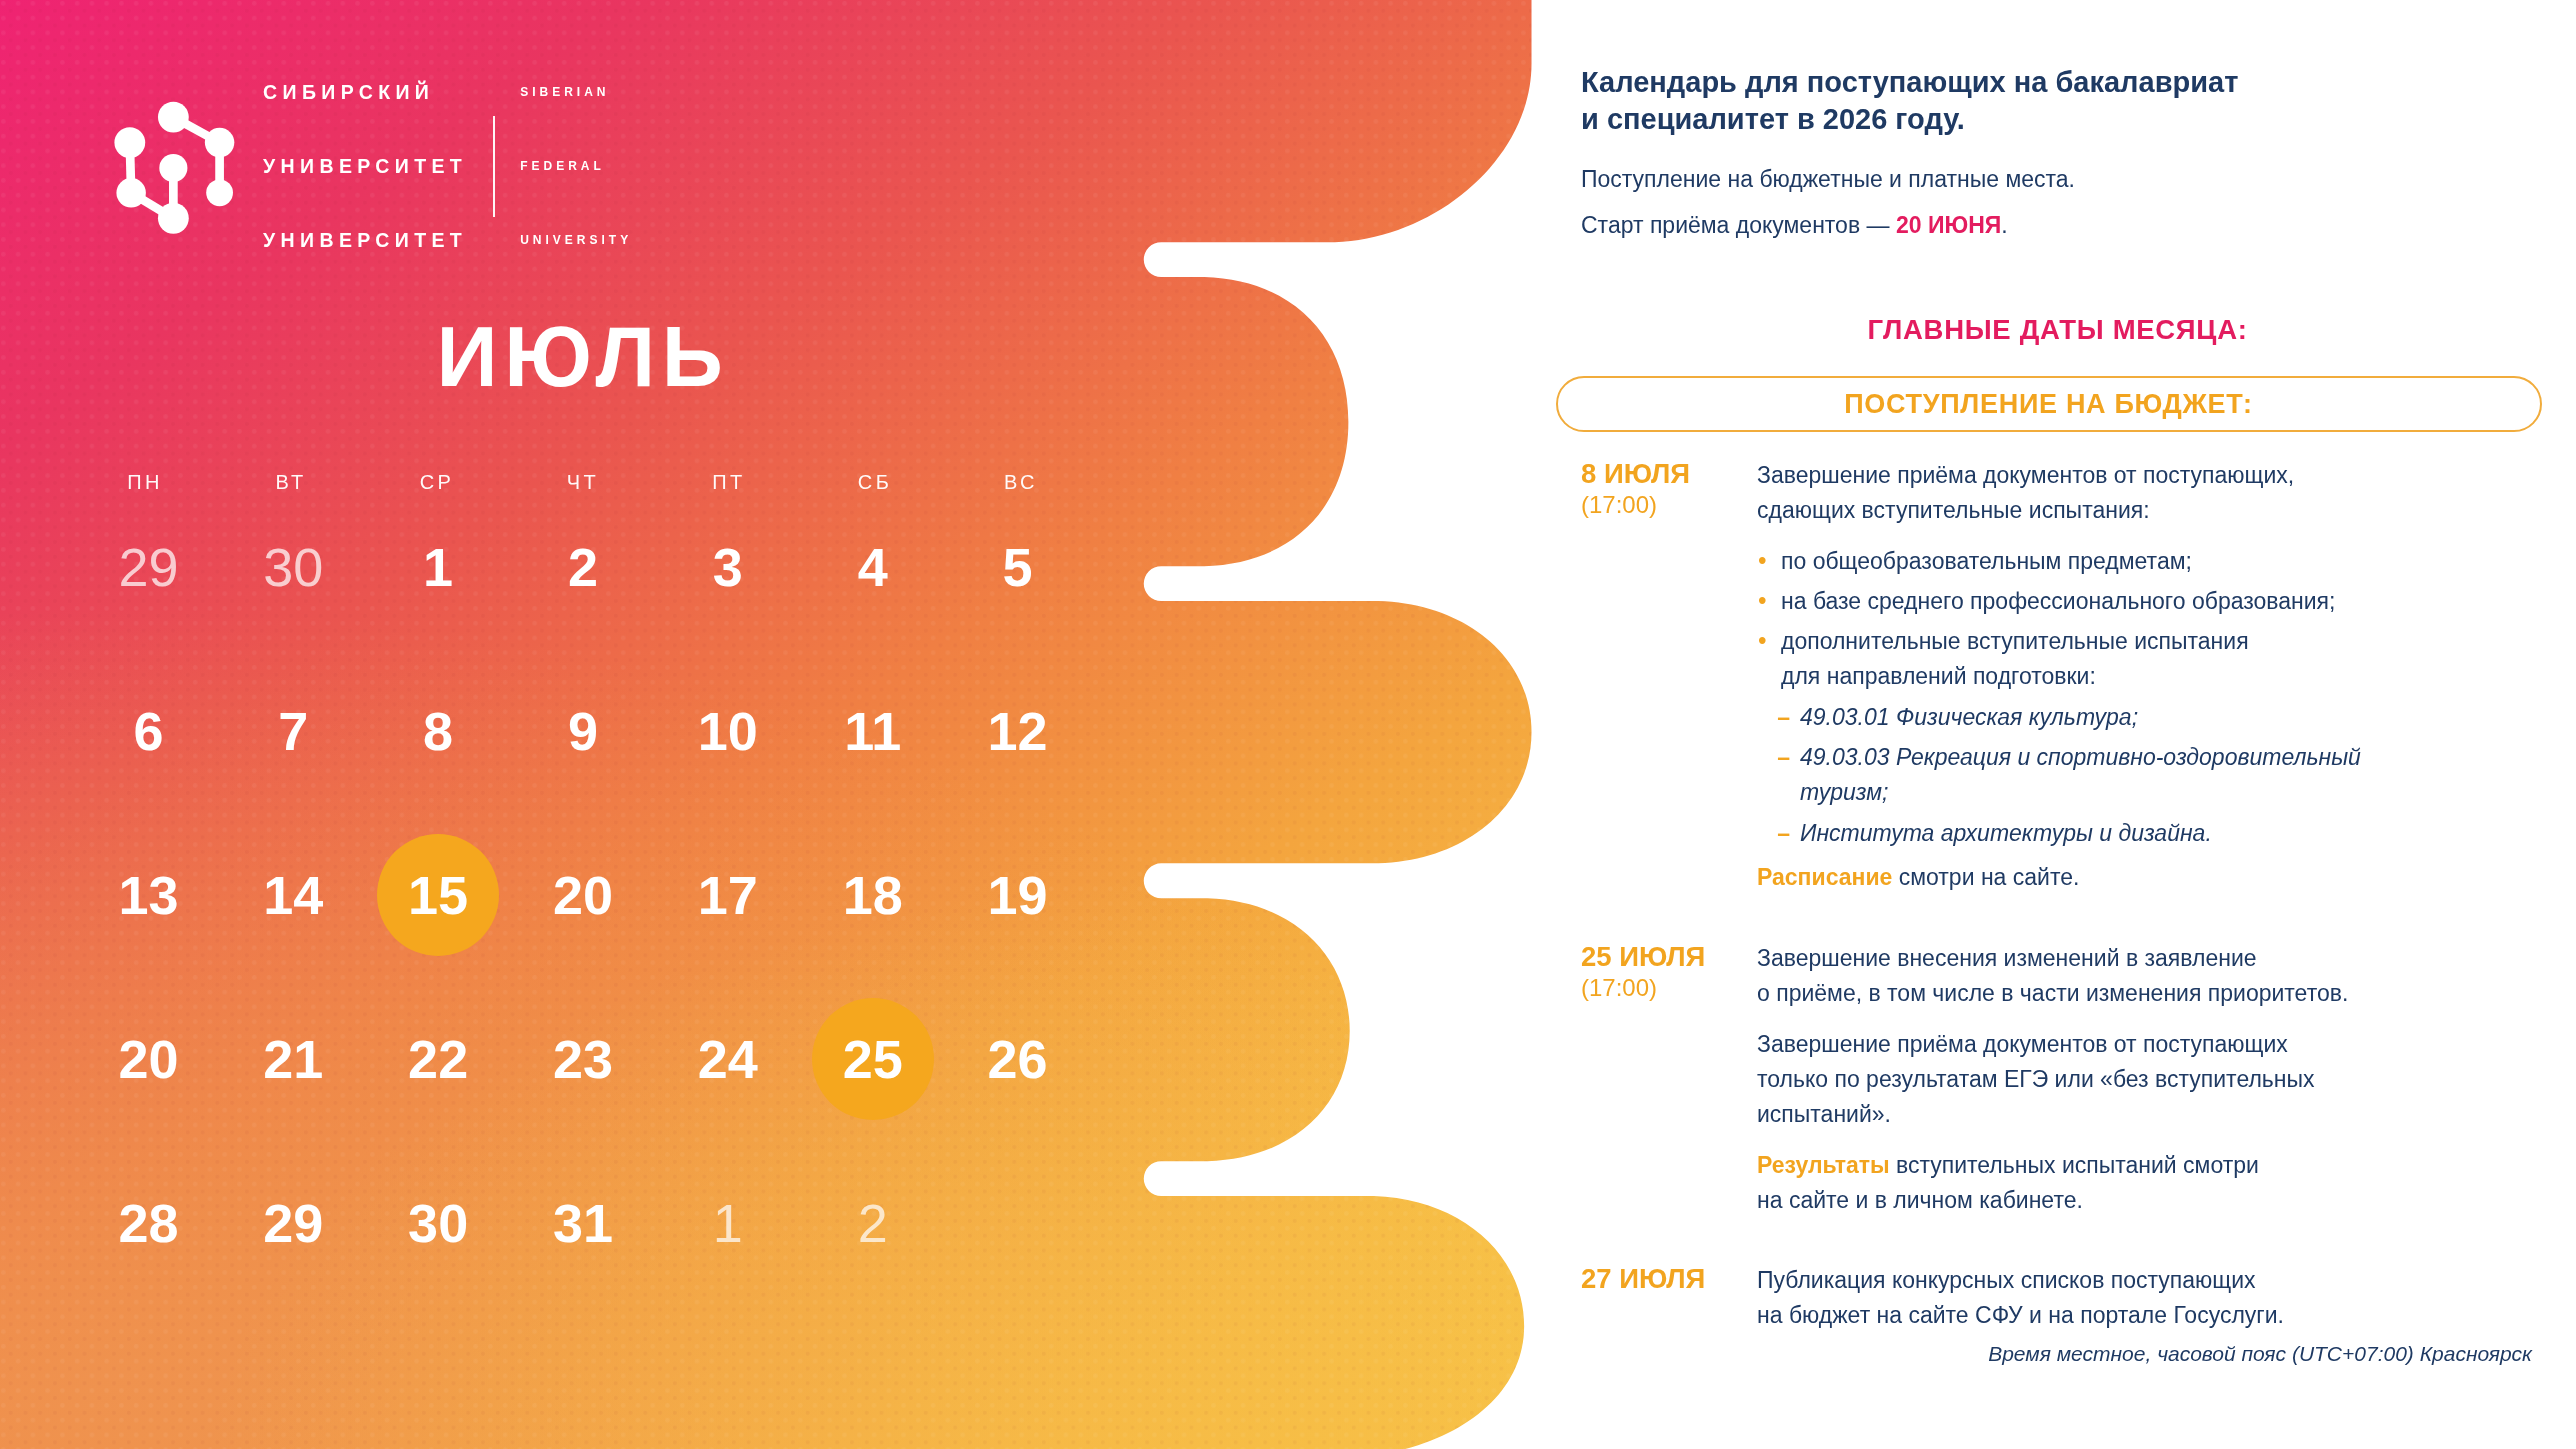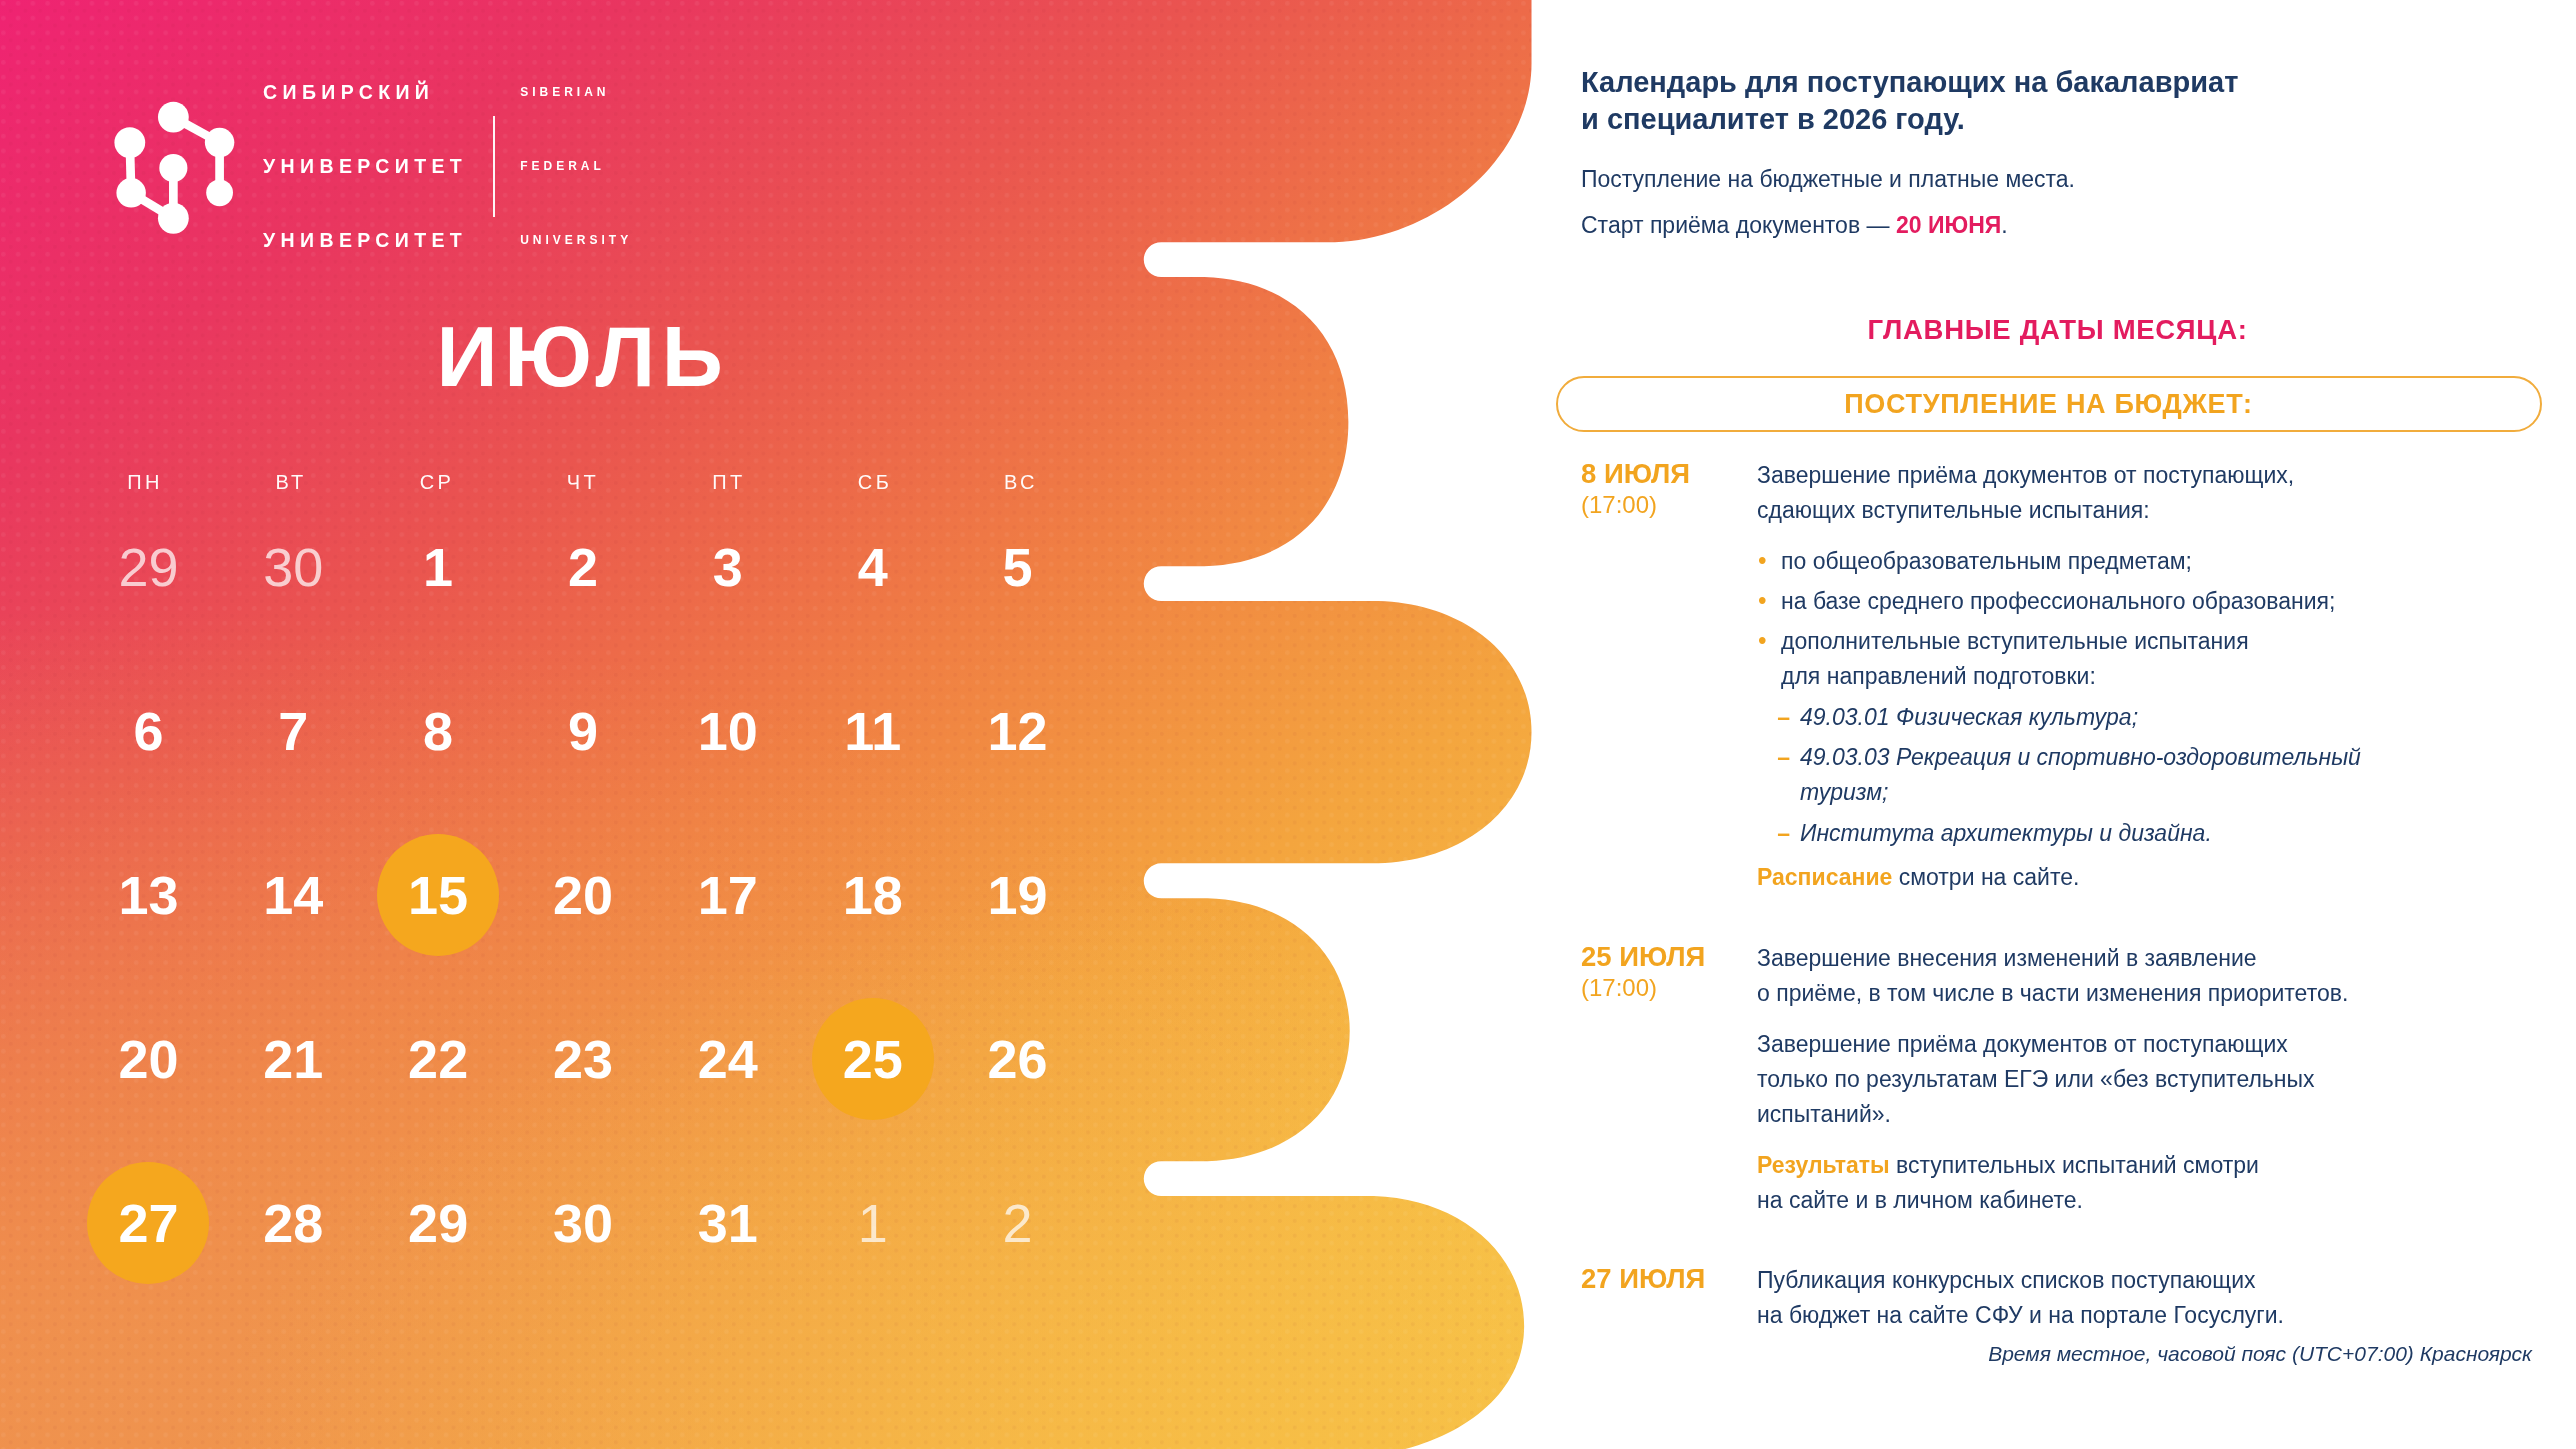--- a/index.html
+++ b/index.html
@@ -184,23 +184,20 @@
         <div class="cell">21</div>
         <div class="cell">22</div>
         <div class="cell">23</div>
         <div class="cell">24</div>
         <div class="cell">
           <span class="hl">25</span>
         </div>
         <div class="cell">26</div>
       </div>
       <div class="week">
-        <div class="cell">
-          <span class="hl">27</span>
-        </div>
         <div class="cell">28</div>
         <div class="cell">29</div>
         <div class="cell">30</div>
         <div class="cell">31</div>
         <div class="cell muted">1</div>
         <div class="cell muted">2</div>
       </div>
     </div>
 </main>
 

